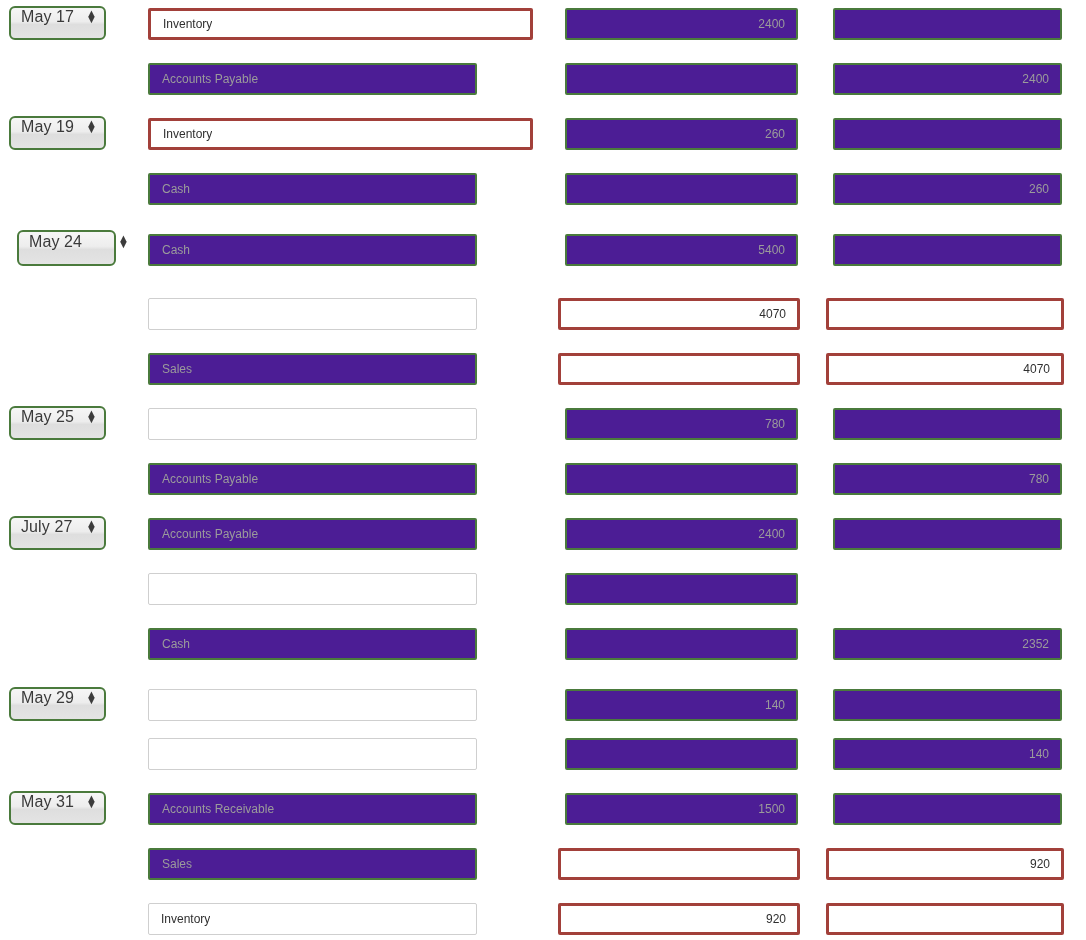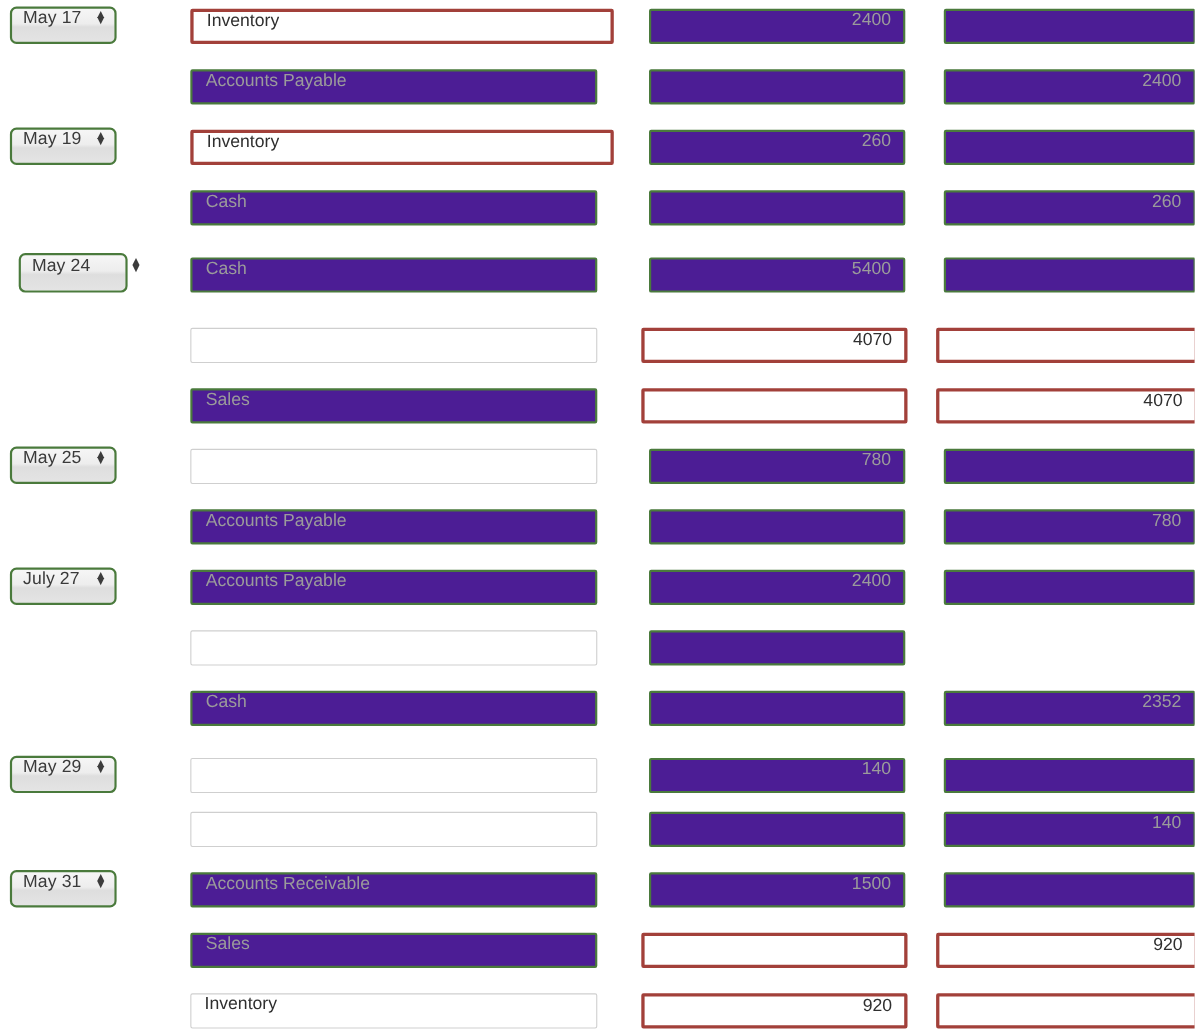--- a/index.html
+++ b/index.html
@@ -63,27 +63,27 @@
     font-size: 11px;
     color: #3c3c3c;
     margin-left: 4px;
   }
 
   
   .field {
     position: absolute;
     height: 32px;
     display: flex;
-    font-size: 16px;
+    align-items: center;
+    font-size: 12px;
     border-radius: 2px;
-    margin-left: 25px;
-  }
-
-  
-  .col-acct  { left: 148px; top: 8px; width: 370px; padding: 0 12px; justify-content: flex-start; }
+  }
+
+  
+  .col-acct  { left: 148px; top: 8px; width: 329px; padding: 0 12px; justify-content: flex-start; }
   .col-debit { left: 565px; top: 8px; width: 233px; padding: 0 11px; justify-content: flex-end; }
   .col-credit{ left: 833px; top: 8px; width: 229px; padding: 0 11px; justify-content: flex-end; }
 
   
   .st-locked {
     border: 2px solid #4a7a3c;
     background: #4c1d95;
     color: #9b9b9b;
   }
   

